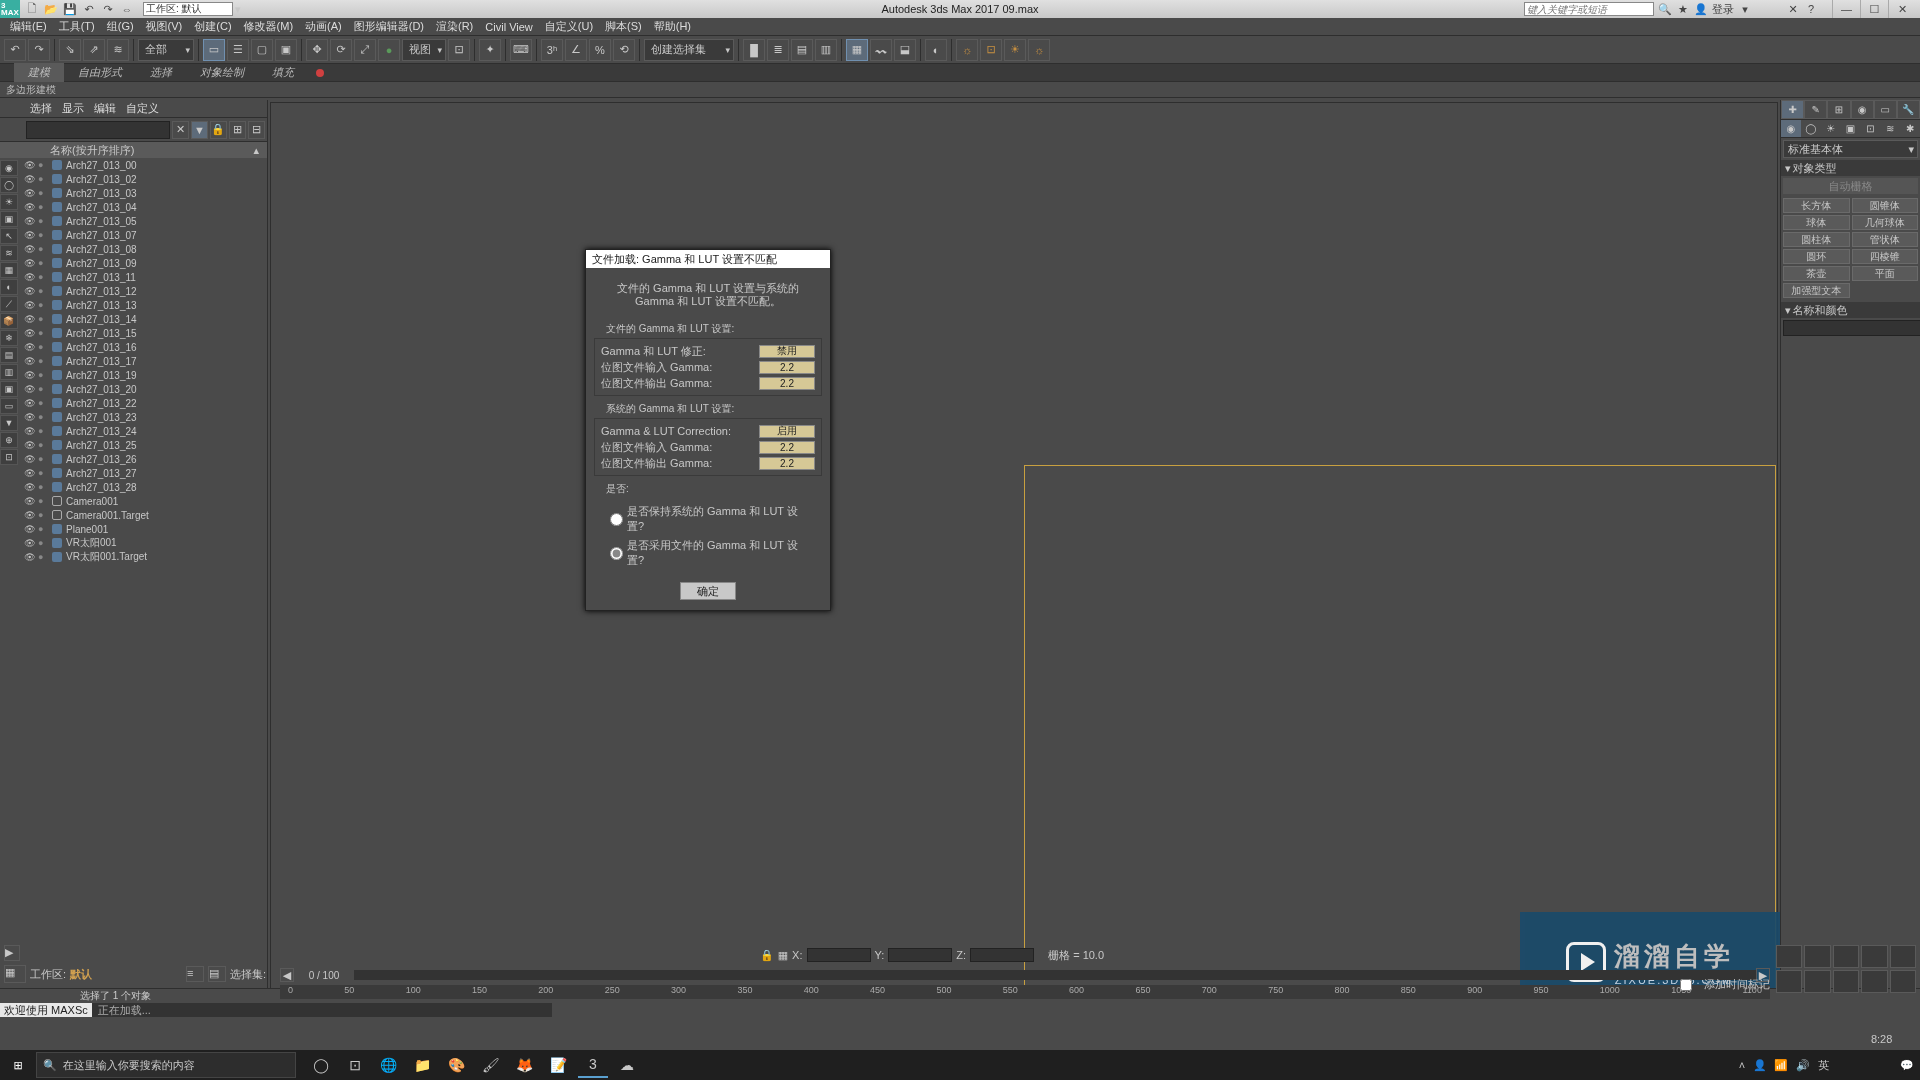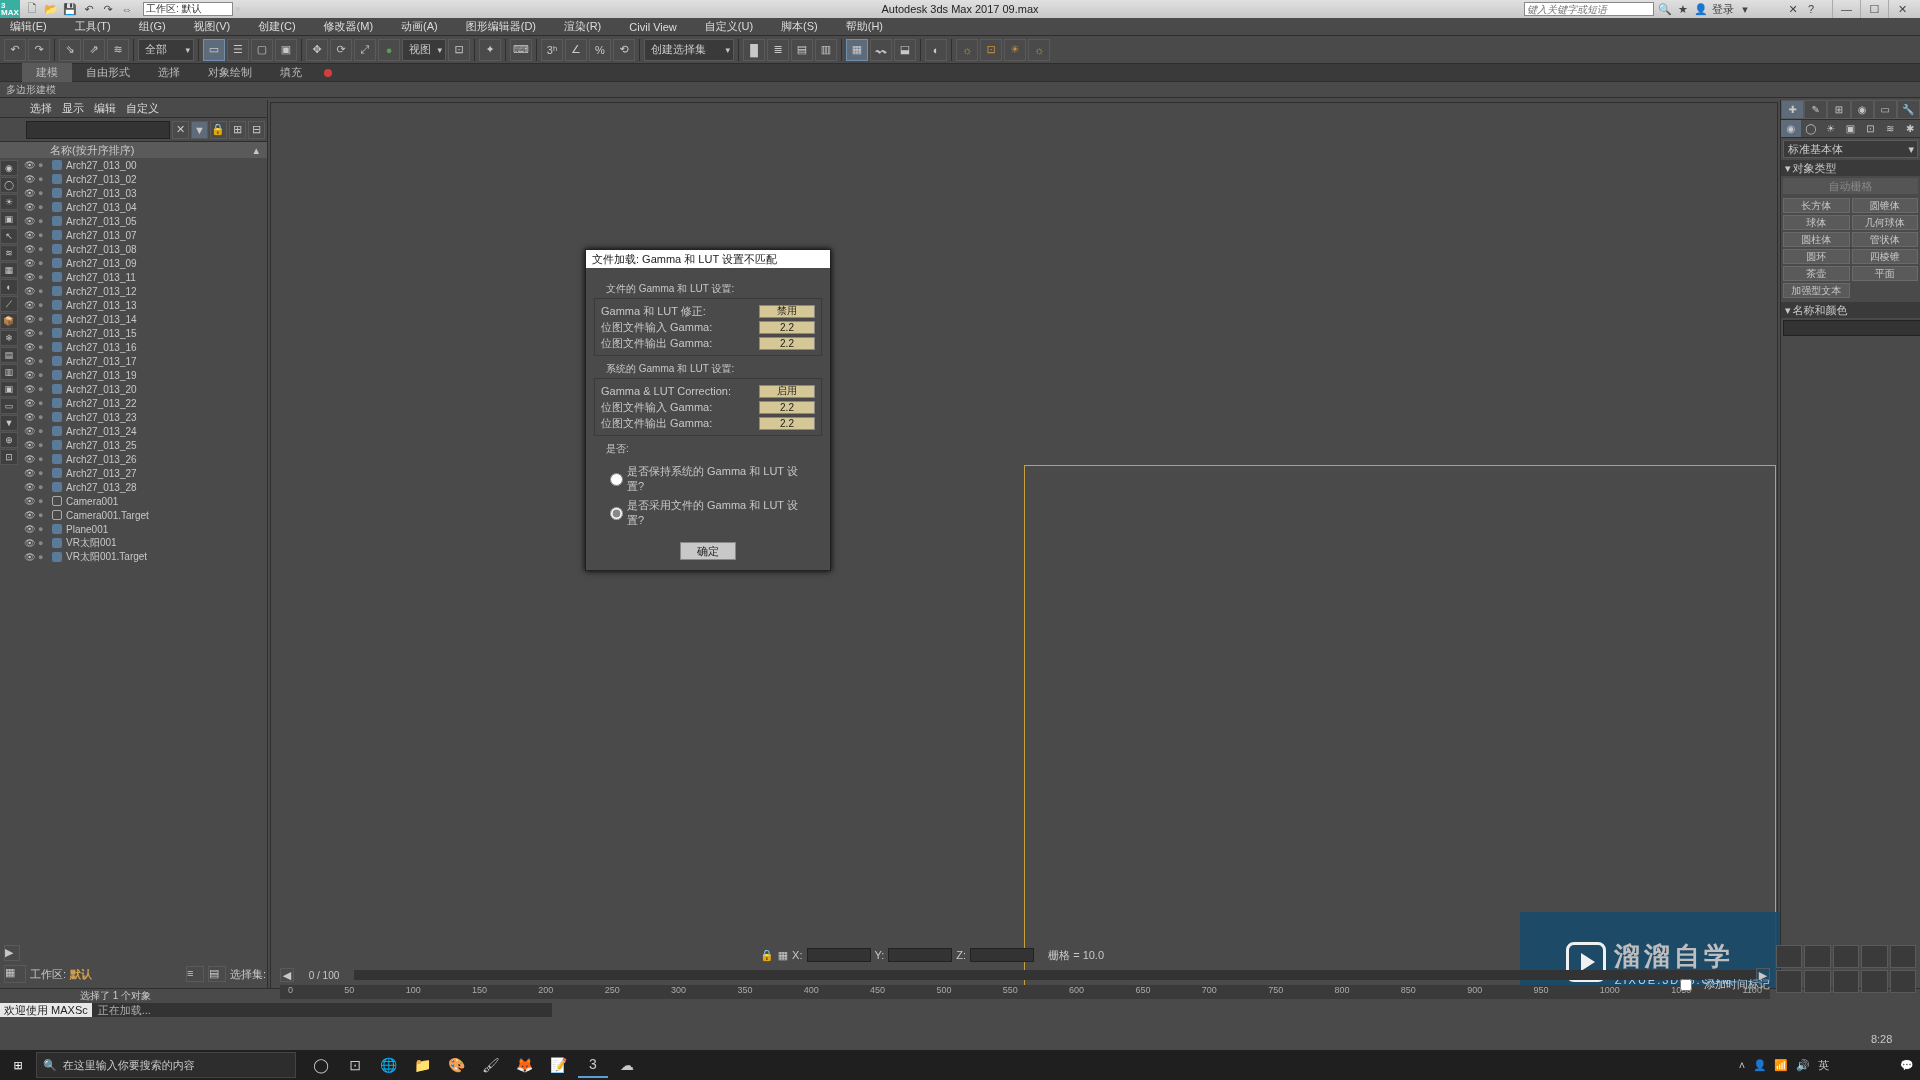--- a/index.html
+++ b/index.html
@@ -11,31 +11,31 @@
   .qat span, .win-btn { width:16px; height:16px; display:flex; align-items:center; justify-content:center; color:#444; }
   .titlebar .workspace { display:flex; align-items:center; gap:2px; color:#222; margin-left:4px; }
   .titlebar .workspace input { width:90px; height:14px; background:#fff; border:1px solid #888; font-size:10px; color:#333; padding:0 2px;}
   .titlebar .title { position:absolute; left:50%; transform:translateX(-50%); color:#222; font-size:11px; }
   .titlebar .right { position:absolute; right:0; display:flex; align-items:center; gap:4px; padding-right:4px; }
   .titlebar .right input { width:130px; height:14px; border:1px solid #888; font-style:italic; color:#888; padding:0 2px; font-size:10px;}
   .titlebar .right .ico { width:14px; height:14px; display:flex; align-items:center; justify-content:center; color:#444; }
   .win-btns { display:flex; gap:0; margin-left:10px; }
   .win-btn { width:28px; height:18px; border-left:1px solid #aaa; }
   
-  .menubar { height:18px; background:#4a4a4a; display:flex; align-items:center; padding:0 4px; gap:16px; border-bottom:1px solid #2e2e2e; }
+  .menubar { height:18px; background:#4a4a4a; display:flex; align-items:center; padding:0 4px; gap:0; border-bottom:1px solid #2e2e2e; }
   .menubar span { padding:0 6px; color:#ddd; font-size:11px; }
   
   .maintb { height:28px; background:#4a4a4a; display:flex; align-items:center; padding:0 4px; gap:2px; border-bottom:1px solid #2e2e2e; }
   .tbtn { width:22px; height:22px; background:#4a4a4a; border:1px solid #5a5a5a; display:flex; align-items:center; justify-content:center; color:#c8c8c8; }
   .tbtn.active { background:#5d6b7a; border-color:#7090b0; }
   .tsep { width:1px; height:22px; background:#2e2e2e; margin:0 2px; }
   .tdrop { height:22px; background:#3a3a3a; border:1px solid #5a5a5a; color:#c8c8c8; padding:0 14px 0 6px; display:flex; align-items:center; position:relative; }
   .tdrop::after{content:"▾"; position:absolute; right:3px; font-size:9px;}
   
-  .ribbon { height:18px; background:#3a3a3a; display:flex; align-items:center; border-bottom:1px solid #2e2e2e; padding-left:22px; }
+  .ribbon { height:18px; background:#3a3a3a; display:flex; align-items:center; border-bottom:1px solid #2e2e2e; padding-left:14px;font-style:italic; }
   .ribbon span { padding:2px 14px; color:#bbb; font-size:11px; }
   .ribbon span.active { background:#5a5a5a; }
   .ribbon .rec { width:20px; height:14px; margin-left:8px; display:flex; align-items:center; }
   .ribbon .rec::before{content:""; width:8px; height:8px; background:#d04040; border-radius:50%;}
   .subrib { height:16px; background:#4a4a4a; padding-left:6px; color:#bbb; font-size:10px; display:flex; align-items:center; border-bottom:1px solid #2e2e2e;}
   
   .main { position:absolute; top:100px; left:0; right:0; bottom:68px; display:flex; }
   
   .explorer { width:268px; background:#4a4a4a; border-right:1px solid #2e2e2e; display:flex; flex-direction:column; }
   .exp-top { height:18px; display:flex; gap:10px; padding:0 30px; align-items:center; border-bottom:1px solid #2e2e2e;}
@@ -504,20 +504,23 @@
     <div class="name-row">
       <input style="">
 
     </div>
   </div>
 </div>
 
 <div class="dialog">
   <div class="dlg-title">文件加载: Gamma 和 LUT 设置不匹配</div>
   <div class="dlg-body">
+    <div class="dlg-msg">
+      <span>文件的 Gamma 和 LUT 设置与系统的</span><br><span>Gamma 和 LUT 设置不匹配。</span>
+    </div>
     <div class="dlg-grp-hdr">文件的 Gamma 和 LUT 设置:</div>
     <div class="dlg-grp">
       <div class="dlg-row">
           <span>Gamma 和 LUT  修正:</span>
           <div class="dlg-val">禁用</div>
         </div>
       <div class="dlg-row">
           <span>位图文件输入 Gamma:</span>
           <div class="dlg-val">2.2</div>
         </div>

